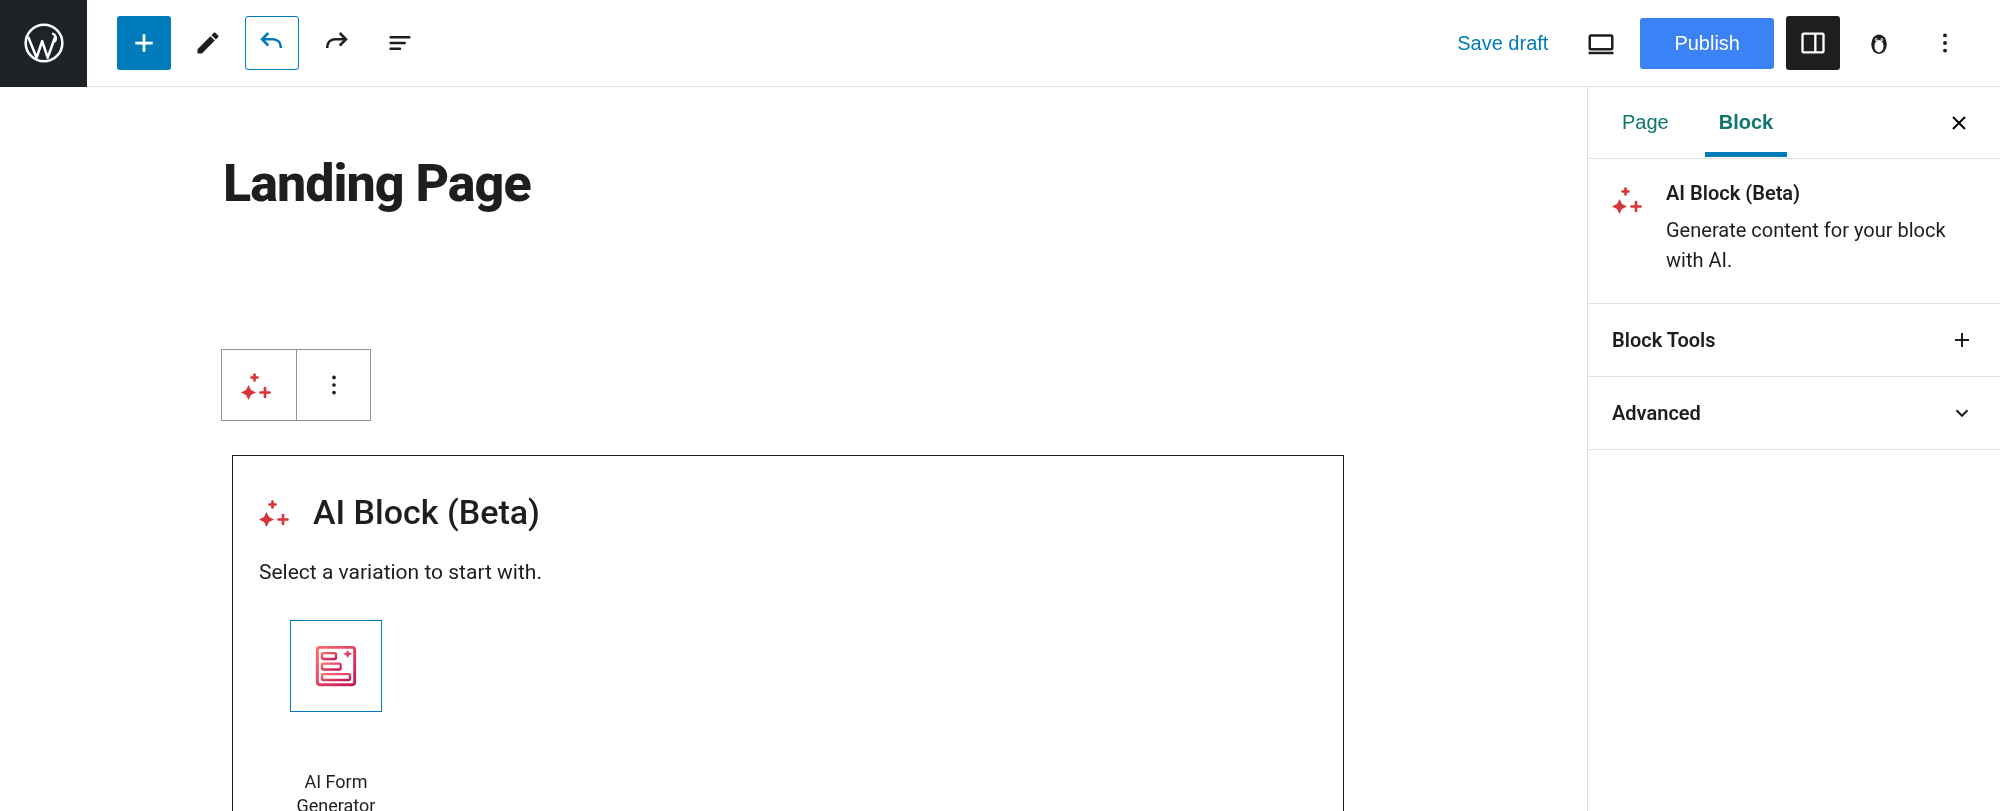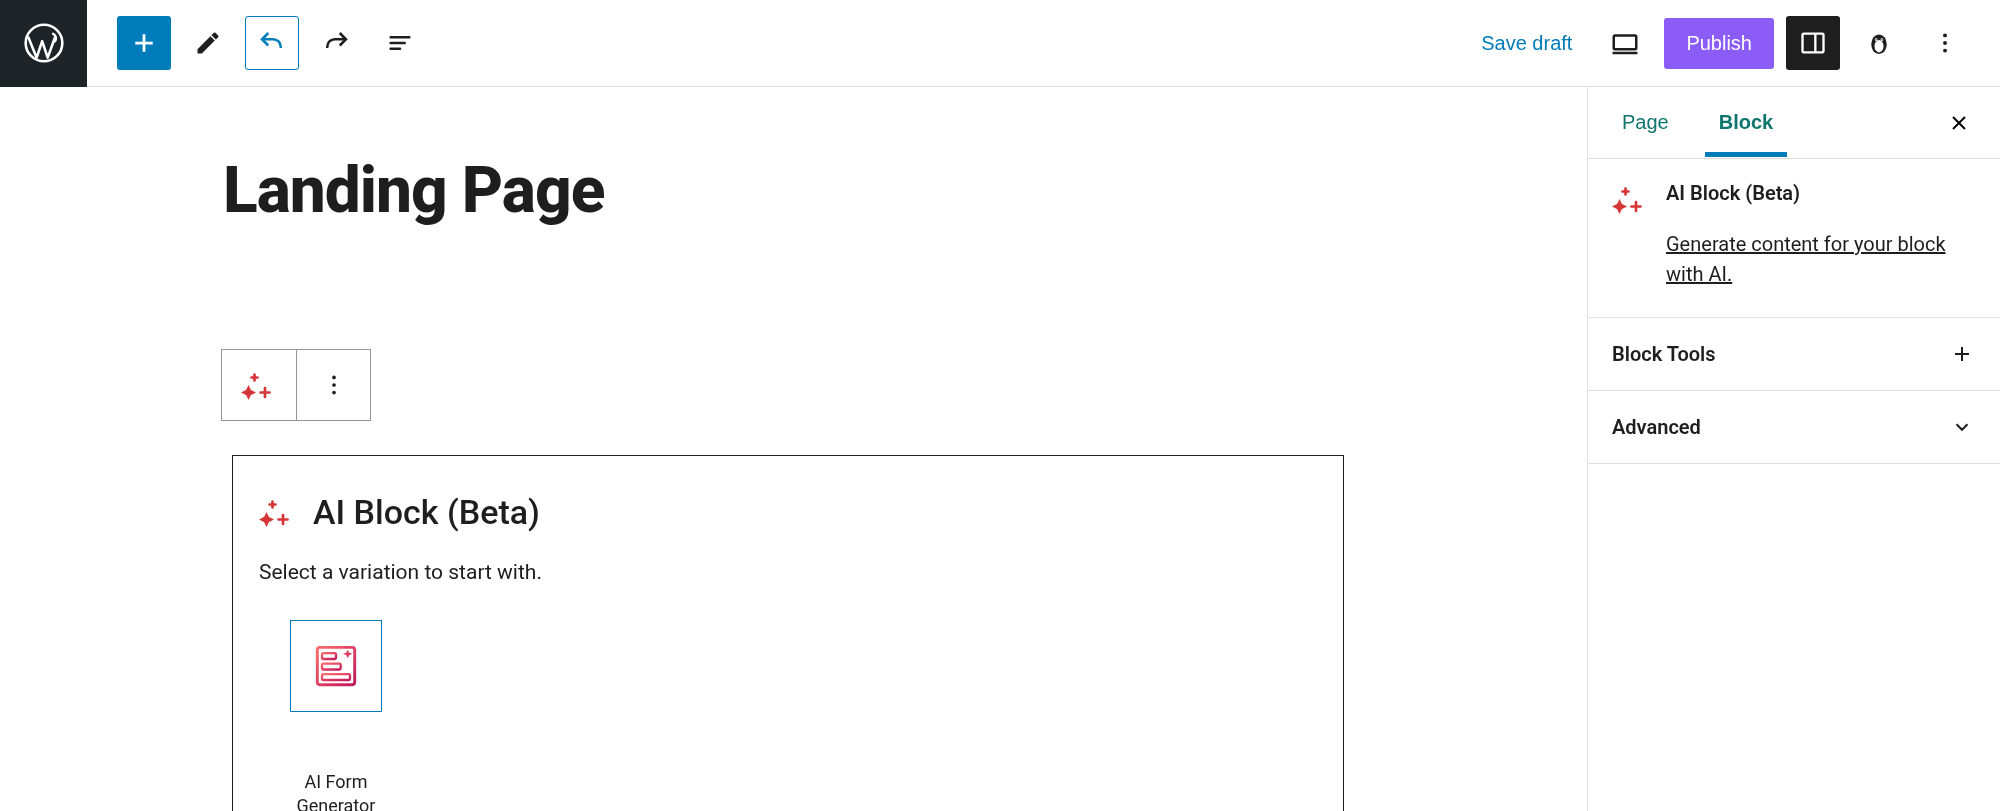--- a/index.html
+++ b/index.html
@@ -10,27 +10,27 @@
   .toolbar { height: 87px; border-bottom: 1px solid #e0e0e0; display: flex; align-items: center; }
   .wp-logo { width: 87px; height: 87px; background:#1d2327; display:flex; align-items:center; justify-content:center; }
   .wp-logo svg { color:#fff; }
   .tool-left { display:flex; align-items:center; gap: 10px; padding-left: 30px; }
   .btn { display:inline-flex; align-items:center; justify-content:center; border:none; background:none; cursor:pointer; }
   .add-btn { width:54px; height:54px; background:#007cba; border-radius:3px; color:#fff; }
   .icon-btn { width:54px; height:54px; color:#1e1e1e; border-radius:3px; }
   .icon-btn.active { border:1.5px solid #007cba; color:#007cba; }
   .tool-right { margin-left:auto; display:flex; align-items:center; gap: 12px; padding-right: 28px; }
   .save-draft { color:#007cba; font-size:20px; padding: 10px 14px; }
-  .publish { background:#8b5cf6; color:#fff; font-size:20px; padding: 14px 22px; border-radius:3px; }
+  .publish { background:#3b82f6; color:#fff; font-size:20px; padding: 14px 34px; border-radius:3px; }
   .dark-btn { width:54px; height:54px; background:#1e1e1e; color:#fff; border-radius:3px; }
 
   
   .main { flex:1; display:flex; }
   .canvas { flex:1; position:relative; padding: 70px 0 0 223px; }
-  .page-title { font-size: 64px; font-weight: 800; letter-spacing: -1px; line-height: 1.05; color:#1e1e1e; }
+  .page-title { font-size: 52px; font-weight: 800; letter-spacing: -1px; line-height: 1.05; color:#1e1e1e; }
 
   .floating-toolbar { position:absolute; left:221px; top:262px; display:flex; background:#fff; border:1px solid #949494; }
   .floating-toolbar .cell { width:74px; height:70px; display:flex; align-items:center; justify-content:center; }
   .floating-toolbar .cell + .cell { border-left:1px solid #949494; }
 
   .block-card { position:absolute; left:232px; top:368px; width:1112px; border:1.5px solid #1e1e1e; padding: 36px 26px 40px; }
   .block-card-header { display:flex; align-items:center; gap: 18px; }
   .block-card-title { font-size:34px; font-weight:500; }
   .block-card-sub { font-size:21px; margin-top: 28px; }
   .variations { display:flex; gap: 58px; margin-top: 36px; padding-left: 12px; }
@@ -43,21 +43,21 @@
   .tabs { display:flex; align-items:center; border-bottom:1px solid #e0e0e0; padding: 0 22px; height: 72px; }
   .tab { font-size:20px; padding: 22px 12px; color:#0f766e; position:relative; }
   .tab + .tab { margin-left: 26px; }
   .tab.active { font-weight:600; }
   .tab.active::after { content:""; position:absolute; left:-2px; right:-2px; bottom:-1px; height:5px; background:#007cba; }
   .sidebar-close { margin-left:auto; width:38px; height:38px; display:flex; align-items:center; justify-content:center; }
 
   .sidebar-block-info { padding: 22px 24px 28px; border-bottom:1px solid #e0e0e0; display:flex; gap: 18px; }
   .sidebar-block-info .txt { flex:1; }
   .sidebar-block-info .title { font-size:20px; font-weight:600; }
-  .sidebar-block-info .desc { font-size:20px; color:#1e1e1e; margin-top: 24px; line-height:1.5;text-decoration:underline; }
+  .sidebar-block-info .desc { font-size:20px; color:#1e1e1e; margin-top: 10px; line-height:1.5; }
 
   .panel { border-bottom:1px solid #e0e0e0; display:flex; align-items:center; justify-content:space-between; padding: 22px 24px; }
   .panel .ptitle { font-size:20px; font-weight:600; }
   .panel .picon { width:28px; height:28px; display:flex; align-items:center; justify-content:center; }
 </style>
 </head>
 <body>
 
 <div class="app">
 

